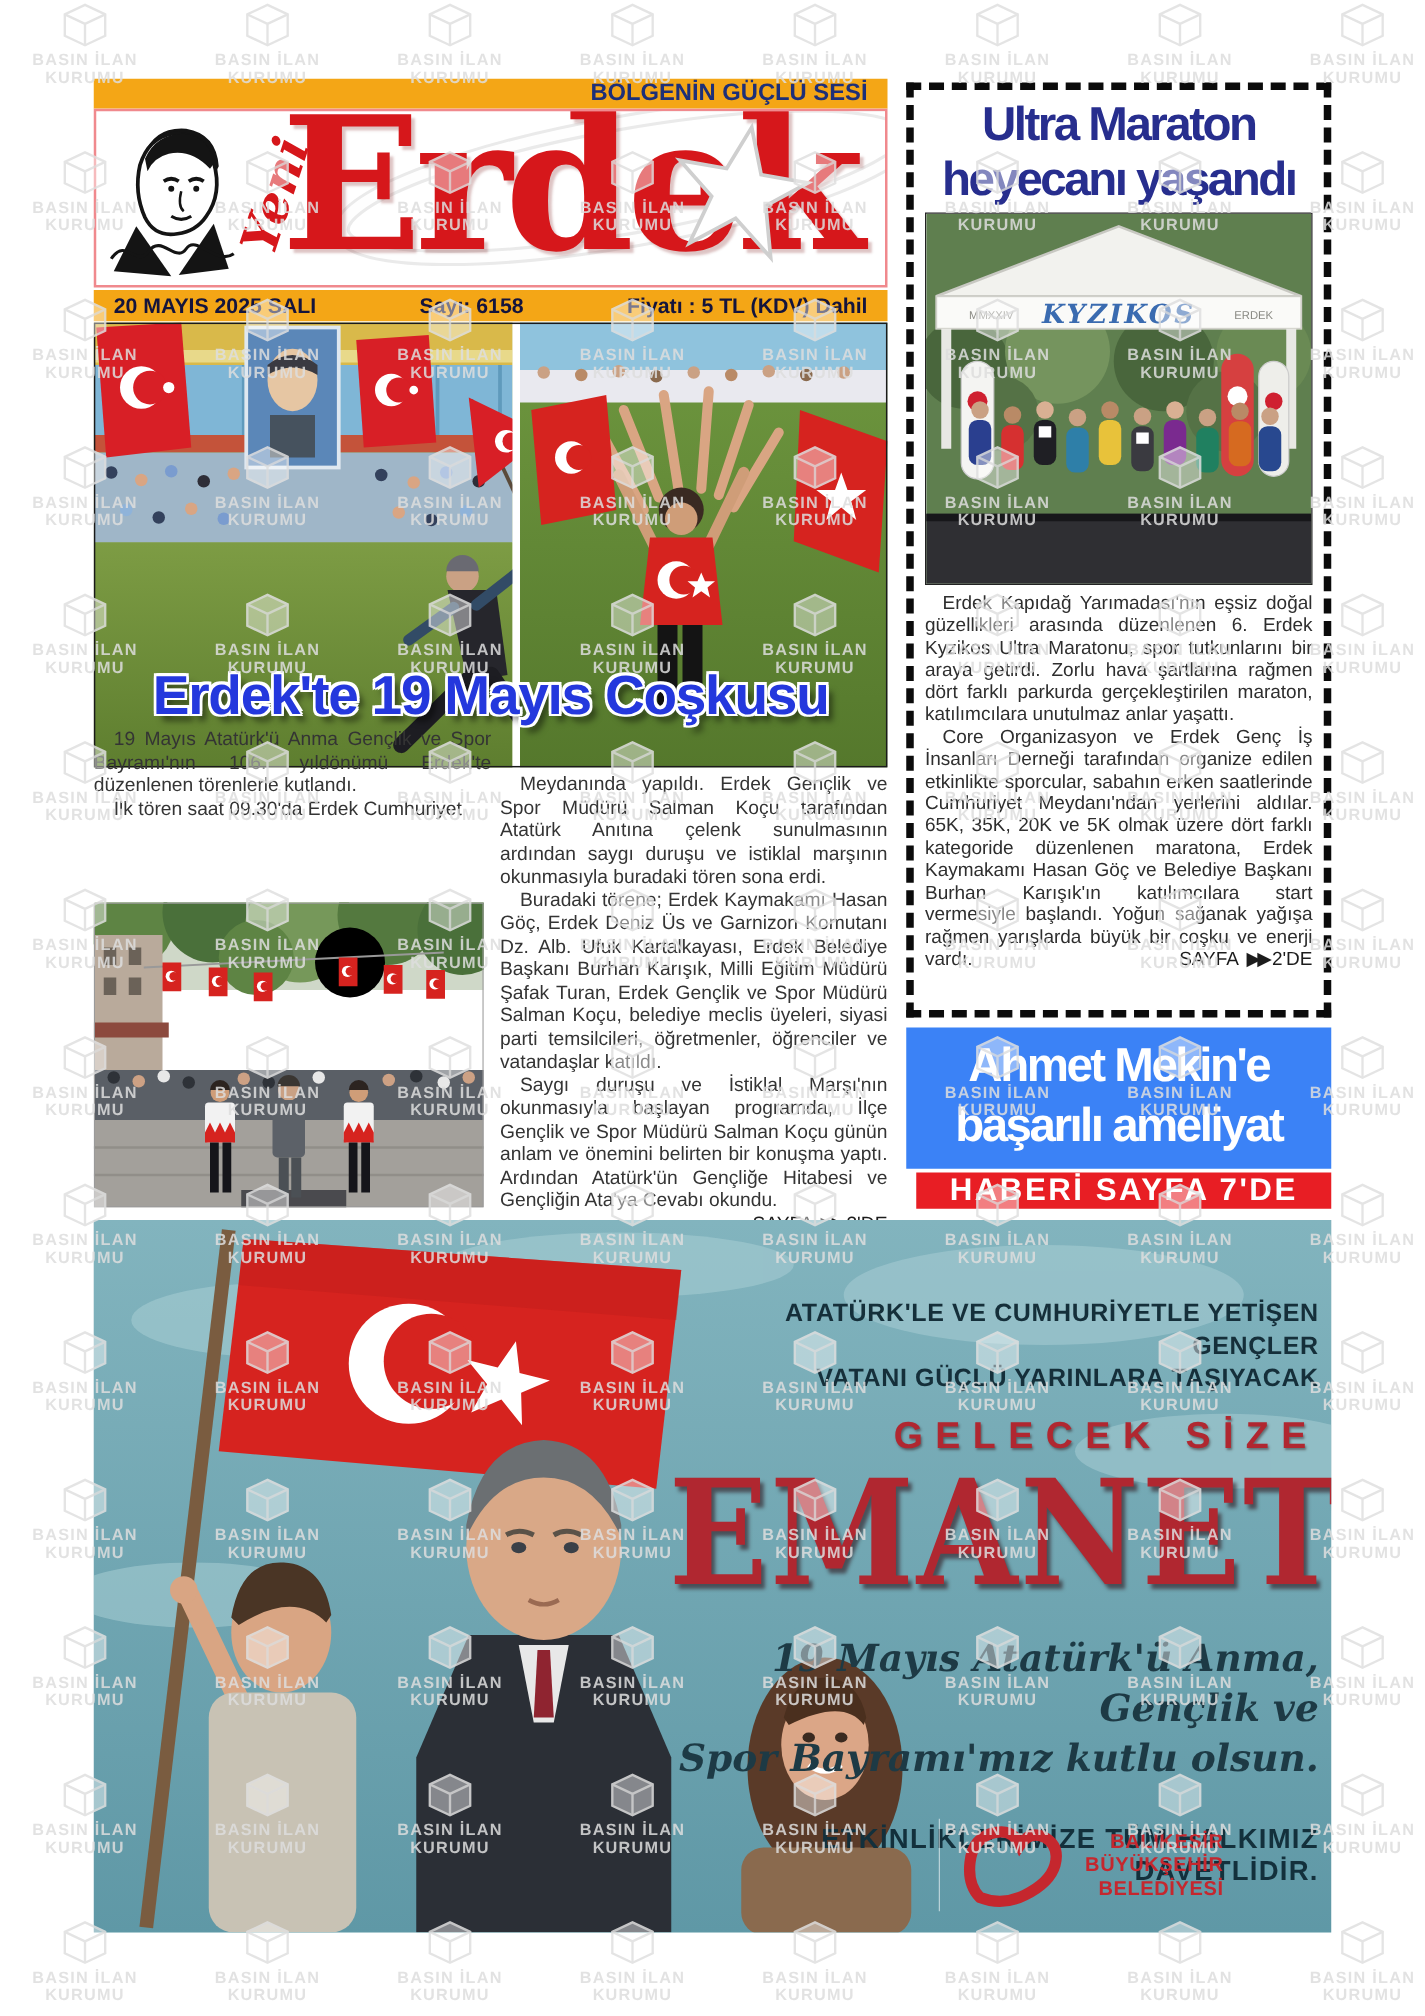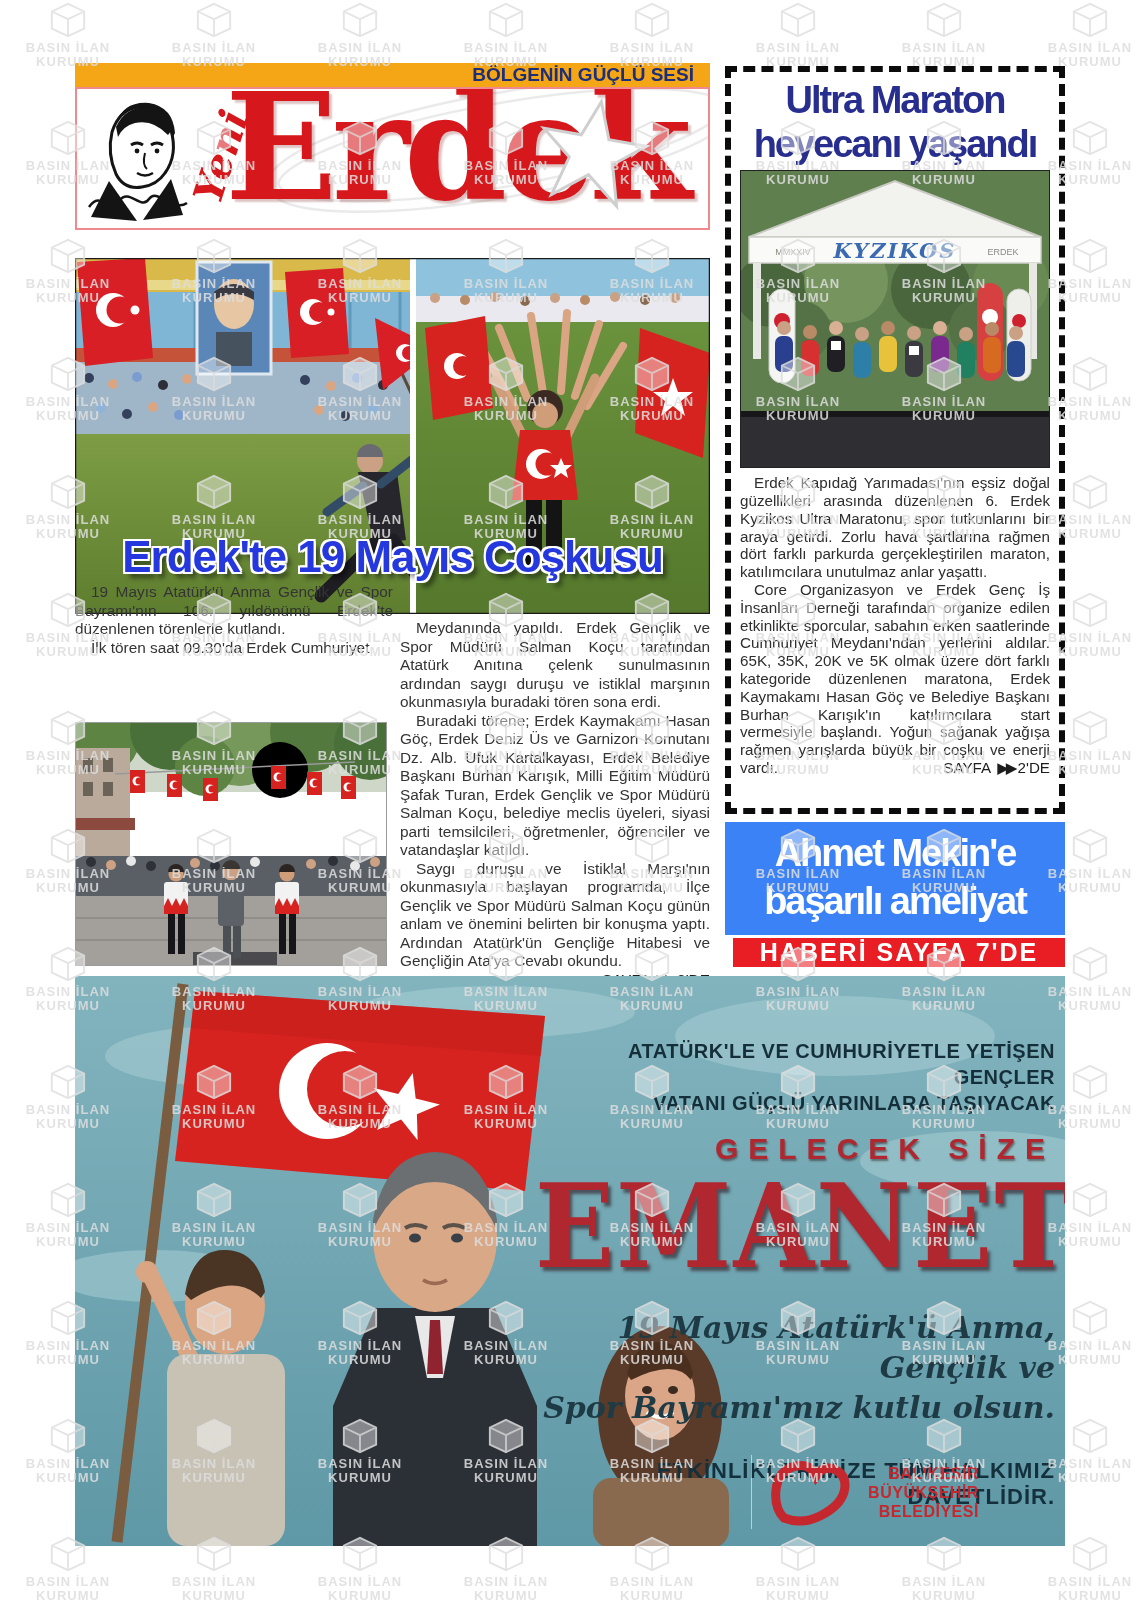--- a/index.html
+++ b/index.html
@@ -114,20 +114,25 @@
       <ellipse cx="425" cy="56" rx="232" ry="47" transform="rotate(-10 425 56)" fill="none" stroke="#d8d8d8" stroke-width="13" opacity="0.55"></ellipse>
       <ellipse cx="425" cy="56" rx="232" ry="47" transform="rotate(-10 425 56)" fill="none" stroke="#ffffff" stroke-width="8" opacity="0.95"></ellipse>
     </svg>
     <span class="logo-yeni">Yeni</span>
     <span class="logo-erdek">Erdek</span>
     <svg class="logo-star" width="120" height="120" viewBox="0 0 120 120" style="left:455px;top:6px;">
       <path d="M60,6 L74,42 L112,42 L82,66 L93,106 L60,80 L27,106 L38,66 L8,42 L46,42 Z" fill="#ffffff" stroke="#cfcfcf" stroke-width="3" transform="rotate(10 60 60)"></path>
     </svg>
   </div>
 
+  <div class="abs date-strip">
+    <span>20 MAYIS 2025 SALI</span>
+    <span>Sayı: 6158</span>
+    <span>Fiyatı : 5 TL  (KDV) Dahil</span>
+  </div>
 
   <svg class="abs main-photo" width="635" height="356" viewBox="0 0 635 356">
     <defs>
       <linearGradient id="gr1" x1="0" y1="0" x2="0" y2="1">
         <stop offset="0" stop-color="#7d9c44"></stop>
           <stop offset="1" stop-color="#5e7e2f"></stop>
       </linearGradient>
       <linearGradient id="gr2" x1="0" y1="0" x2="0" y2="1">
         <stop offset="0" stop-color="#6f9840"></stop>
           <stop offset="1" stop-color="#55782c"></stop>

